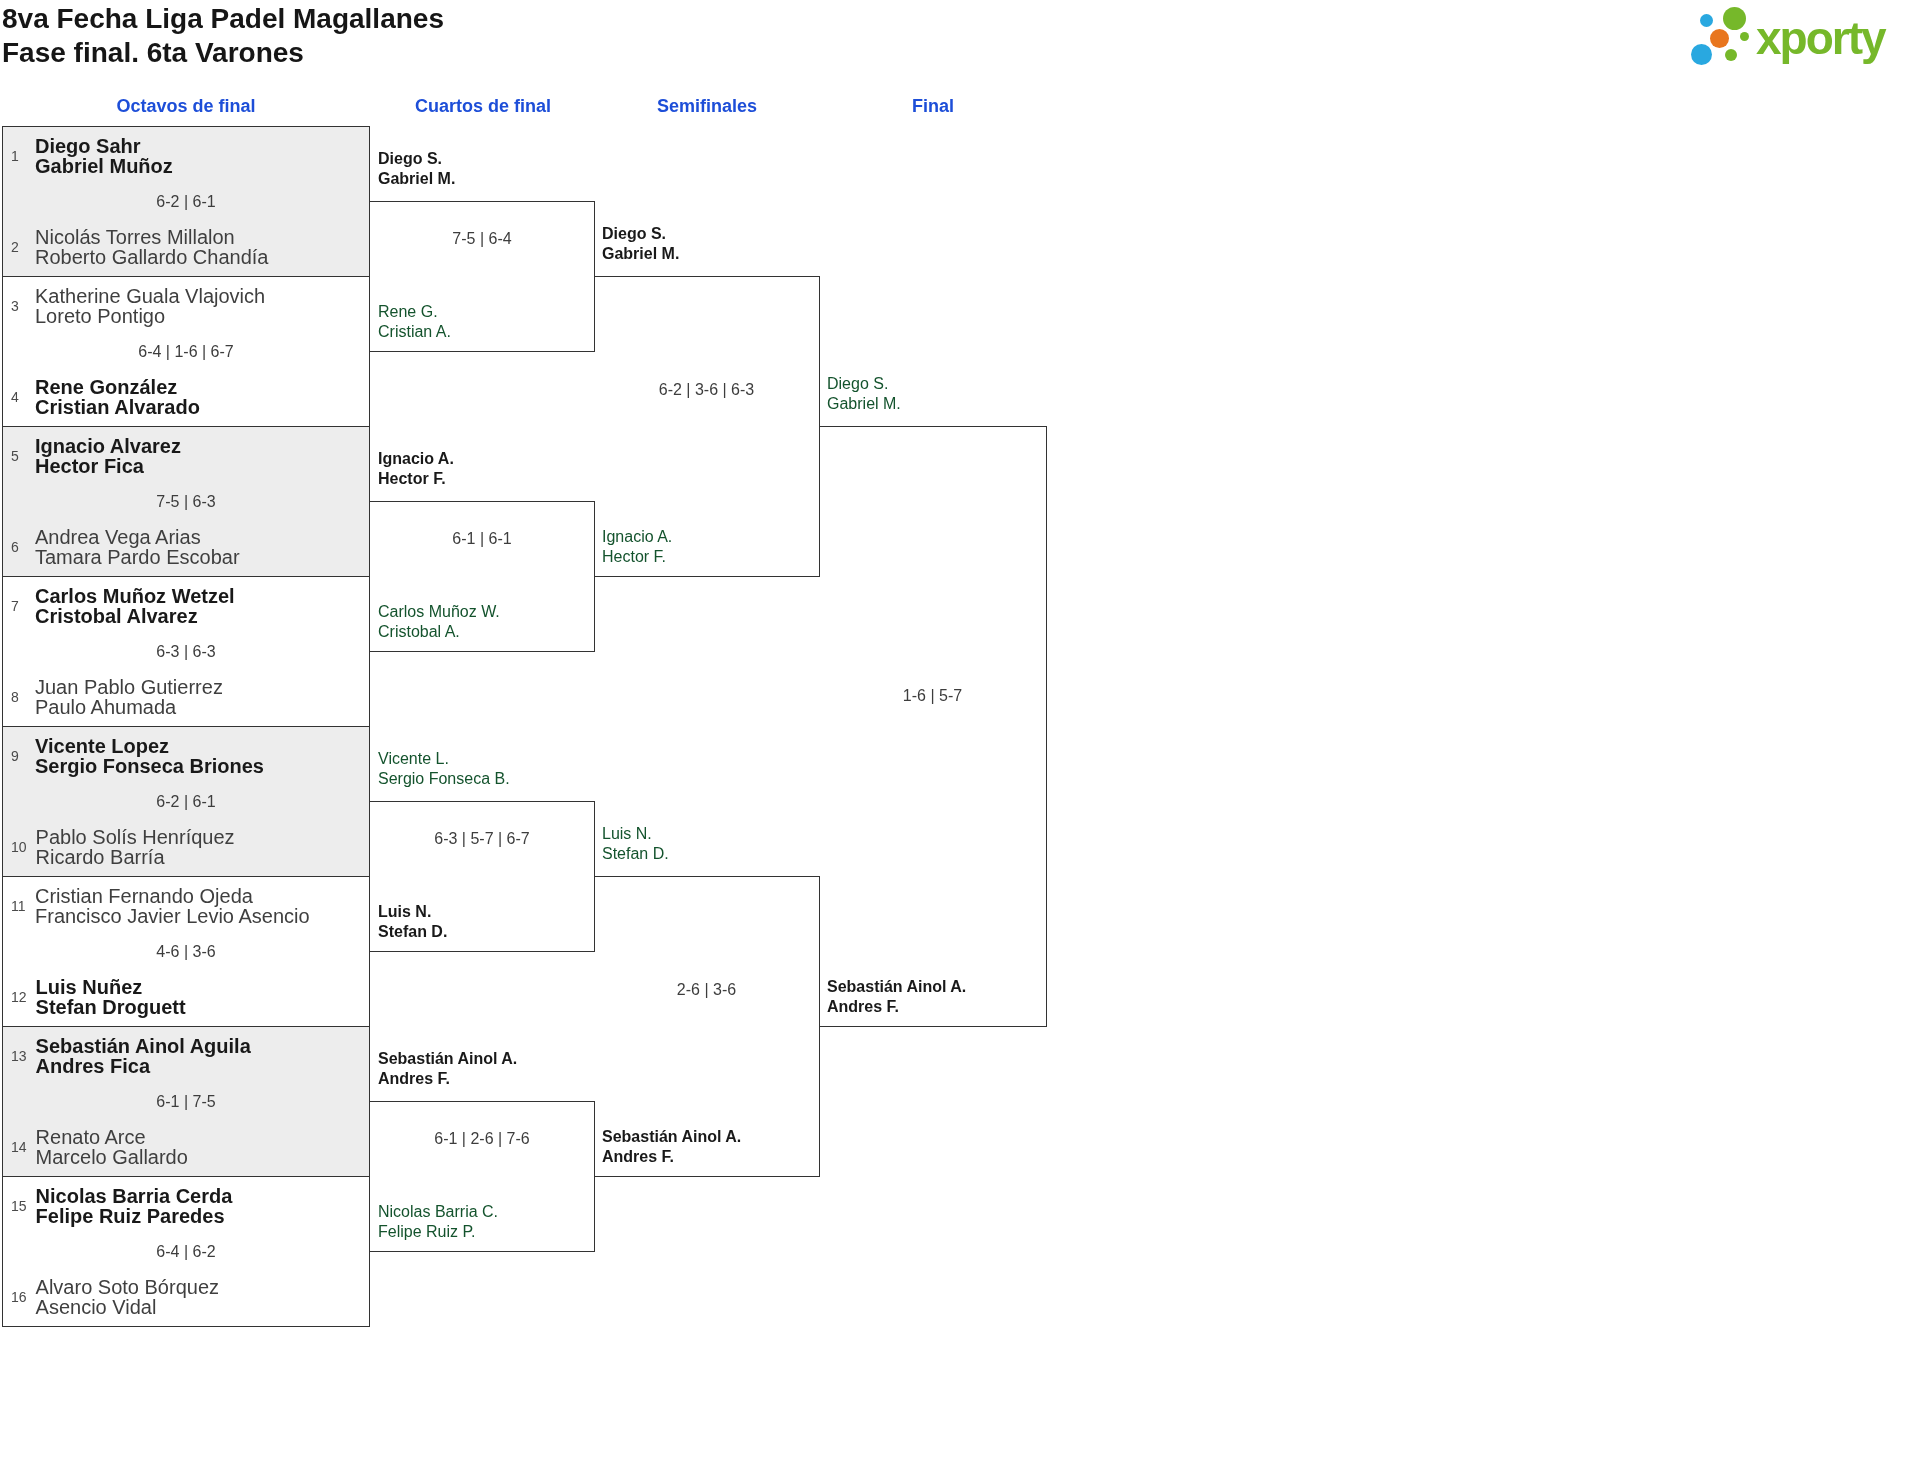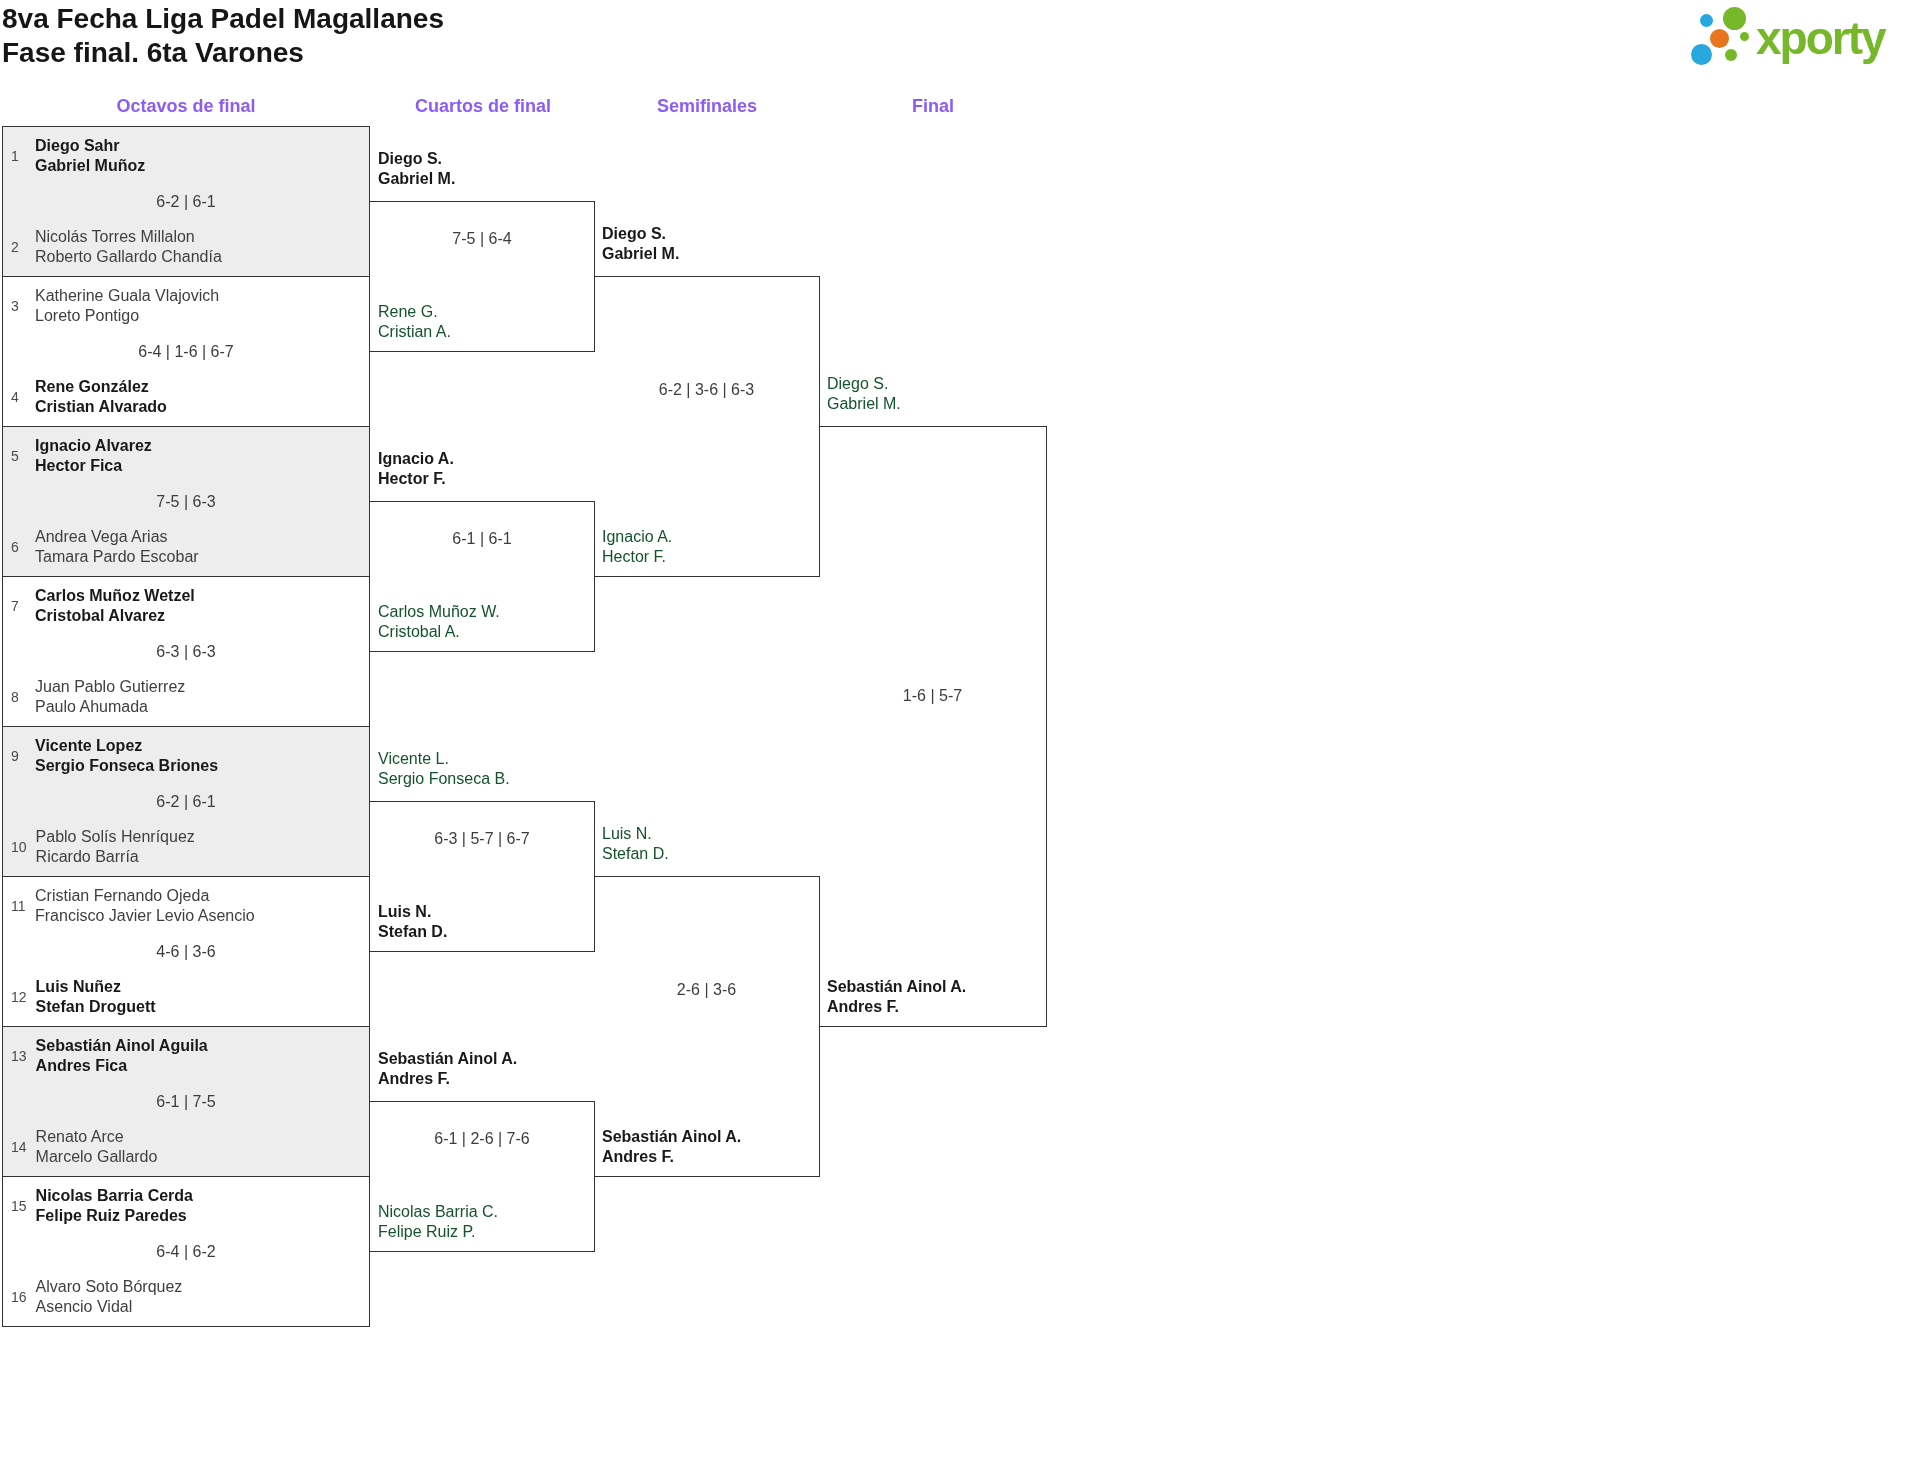--- a/index.html
+++ b/index.html
@@ -20,33 +20,33 @@
   .dot-green-lg  { left:33px;  top:2px;    width:23px; height:23px; background:#76b82a; }
   .dot-orange    { left:20px;  top:24px;   width:19px; height:19px; background:#e8761e; }
   .dot-blue-lg   { left:1px;   top:39px;   width:21px; height:21px; background:#29a8e0; }
   .dot-green-sm  { left:35px;  top:44px;   width:12px; height:12px; background:#76b82a; }
   .dot-green-xs  { left:50px;  top:27px;   width:9px;  height:9px;  background:#76b82a; }
   .logo-text { position:absolute; left:66px; top:6px; font-size:46px; font-weight:800;
                letter-spacing:-2px; color:#76b82a; }
 
   
   .round-header { position:absolute; top:96px; transform:translateX(-50%);
-                  font-size:18px; font-weight:600; color:#8b5cf6; white-space:nowrap; }
+                  font-size:18px; font-weight:600; color:#1d4ed8; white-space:nowrap; }
   .rh-1 { left:186px; } .rh-2 { left:483px; } .rh-3 { left:707px; } .rh-4 { left:933px; }
 
   
   .obox { position:absolute; left:2px; width:368px; height:151px;
           border:1px solid #333; background:#fff; }
   .obox.shaded { background:#ededed; }
   .ob-1 { top:126px; } .ob-2 { top:276px; } .ob-3 { top:426px; } .ob-4 { top:576px; }
   .ob-5 { top:726px; } .ob-6 { top:876px;padding-left:9px; } .ob-7 { top:1026px; } .ob-8 { top:1176px; }
   .trow { position:absolute; left:8px; right:6px; display:flex; align-items:center; gap:9px; }
   .trow-top { top:9px; } .trow-bottom { bottom:9px; }
   .seed { min-width:15px; font-size:14px; color:#4a4a4a; }
-  .tnames { display:flex; flex-direction:column; font-size:16px; line-height:20px; color:#3f3f3f; }
+  .tnames { display:flex; flex-direction:column; font-size:20px; line-height:20px; color:#3f3f3f; }
   .tnames.bold { font-weight:700; color:#191919; }
   .score { position:absolute; left:0; right:0; text-align:center;
            font-size:16px; color:#3d3d3d; white-space:nowrap; }
   .obox .score { top:66px; }
 
   
   .rbox { position:absolute; border:1px solid #333; border-left:none; }
   .qbox { left:370px; width:225px; height:151px; }
   .qb-1 { top:201px; } .qb-2 { top:501px; } .qb-3 { top:801px; } .qb-4 { top:1101px; }
   .sbox { left:594px; width:226px; height:301px; }

